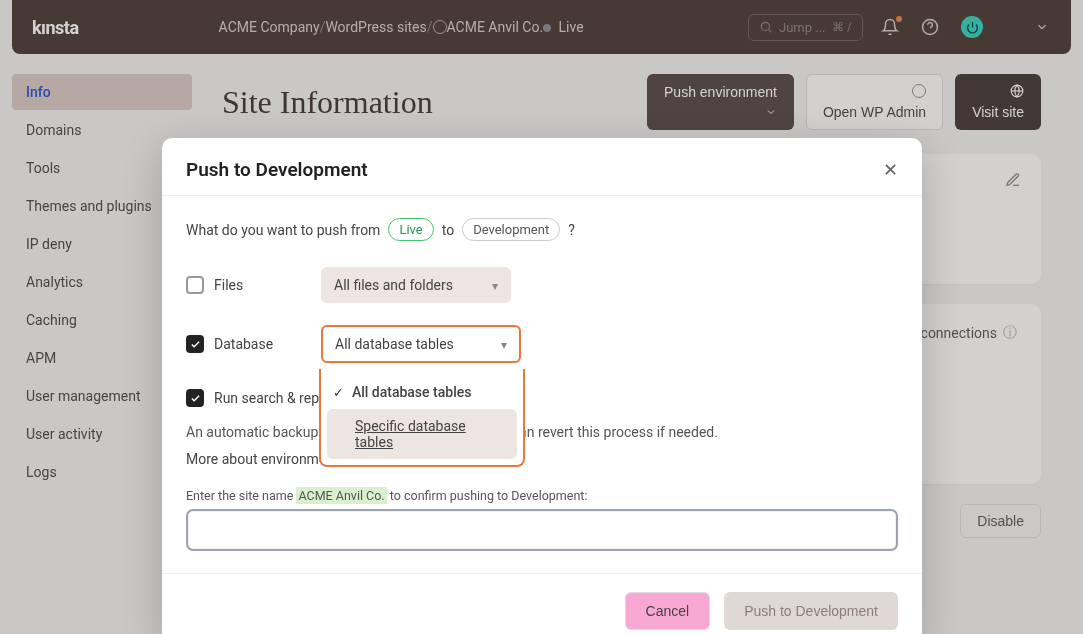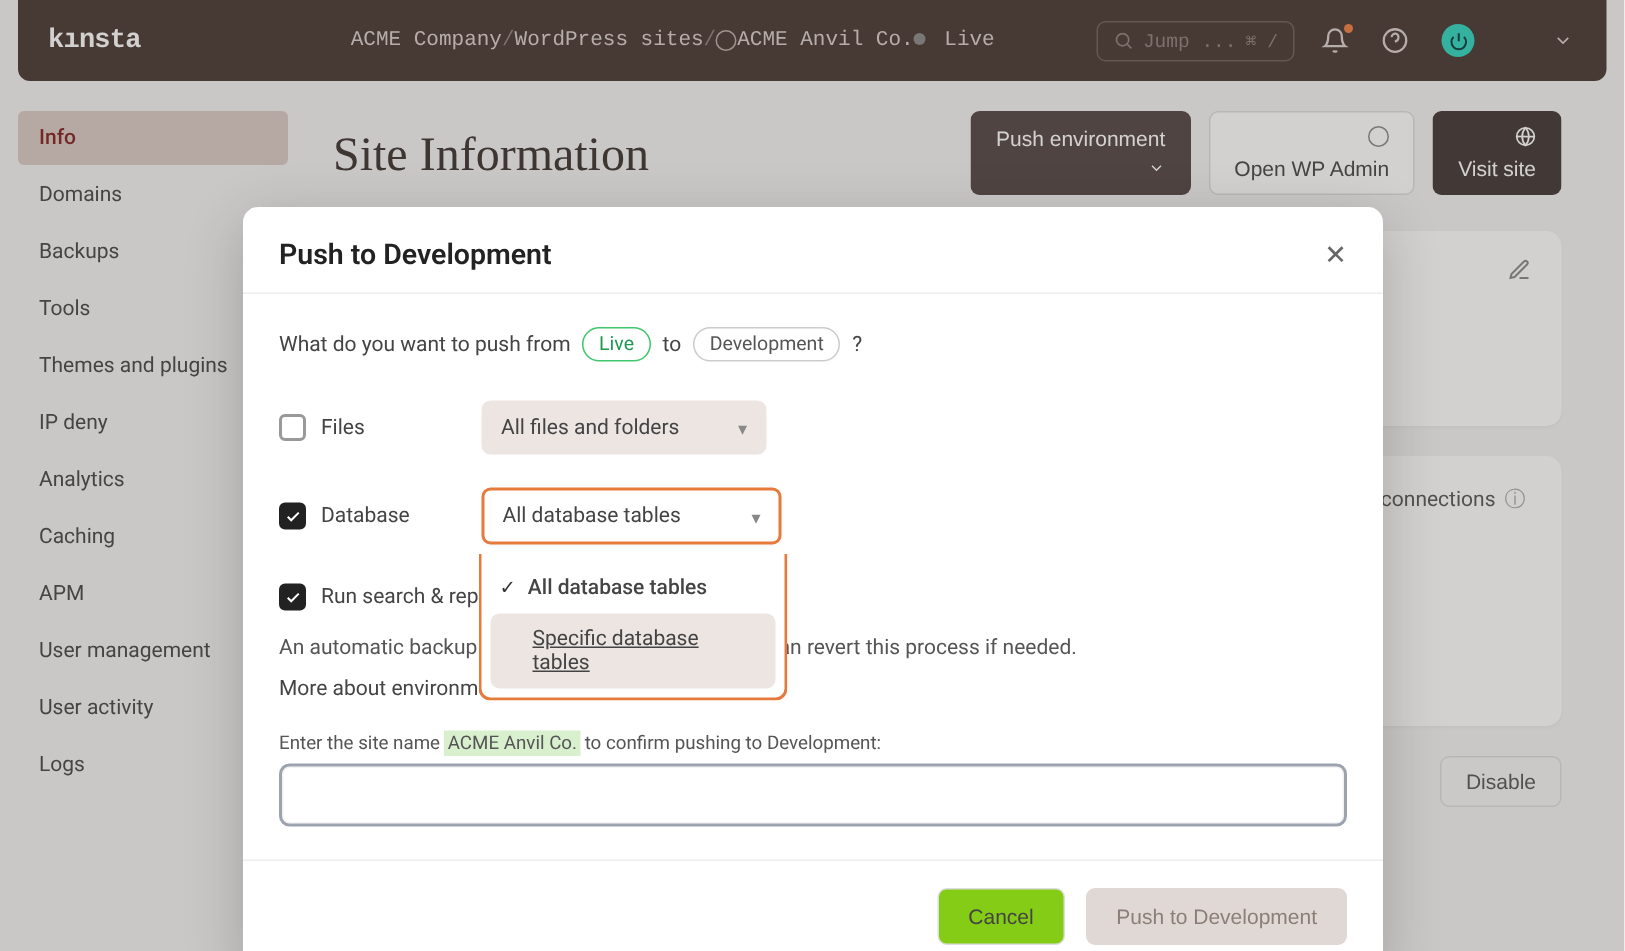--- a/index.html
+++ b/index.html
@@ -16,21 +16,20 @@
   .topbar {
     background: #45352f;
     height: 54px;
     display: flex;
     align-items: center;
     padding: 0 20px;
     color: #d8cfcc;
     font-size: 14px;
     border-radius: 0 0 8px 8px;
     margin: 0 12px;
-    font-family: Liberation Mono, monospace;
   }
   .logo {
     font-weight: 700;
     font-size: 18px;
     color: #fff;
     letter-spacing: -0.5px;
     margin-right: 140px;
   }
   .breadcrumb { display: flex; align-items: center; flex: 1; }
   .breadcrumb span.sep { color: #8b7f7a; }
@@ -67,21 +66,21 @@
   }
   .sidebar .item {
     padding: 10px 14px;
     font-size: 14px;
     color: #444;
     border-radius: 4px;
     margin-bottom: 2px;
   }
   .sidebar .item.active {
     background: #d9c8c2;
-    color: #7f1d1d;
+    color: #1d4ed8;
     font-weight: 500;
   }
   .content {
     flex: 1;
     padding: 20px 30px;
     position: relative;
   }
   .page-header {
     display: flex;
     align-items: center;
@@ -192,21 +191,21 @@
   .learn-line .help { color:#aaa; font-size:13px; }
   .confirm-label { font-size:12.5px; color:#555; margin-bottom:6px; }
   .confirm-label .hl { background:#d9f0cf; padding:1px 2px; }
   .confirm-input {
     width:100%; border:2px solid #9ca3af; border-radius:7px; padding:11px 12px; font-size:14px;
     box-shadow: 0 0 0 1px rgba(0,0,0,0.05) inset;
   }
   .modal-footer {
     display:flex; justify-content:flex-end; gap:14px; padding:18px 24px; border-top:1px solid #eee; margin-top:18px;
   }
-  .btn-cancel { background:#84cc16; border:1px solid #ddd; color:#444; padding:10px 20px; border-radius:6px; font-size:14px; }
+  .btn-cancel { background:#f9a8d4; border:1px solid #ddd; color:#444; padding:10px 20px; border-radius:6px; font-size:14px; }
   .btn-push-disabled {
     background:#e0d8d4; color:#8c7e78; padding:10px 20px; border-radius:6px; font-size:14px; border:none;
   }
   svg { display:block; }
 </style>
 </head>
 <body>
 
 <div class="topbar">
   <div class="logo">kınsta</div>
@@ -259,21 +258,20 @@
           <polyline points="6 9 12 15 18 9"></polyline>
         </svg>
     </span>
   </div>
 </div>
 
 <div class="main-area">
   <div class="sidebar">
     <div class="item active">Info</div>
     <div class="item">Domains</div>
-    <div class="item">Backups</div>
     <div class="item">Tools</div>
     <div class="item">Themes and plugins</div>
     <div class="item">IP deny</div>
     <div class="item">Analytics</div>
     <div class="item">Caching</div>
     <div class="item">APM</div>
     <div class="item">User management</div>
     <div class="item">User activity</div>
     <div class="item">Logs</div>
   </div>

